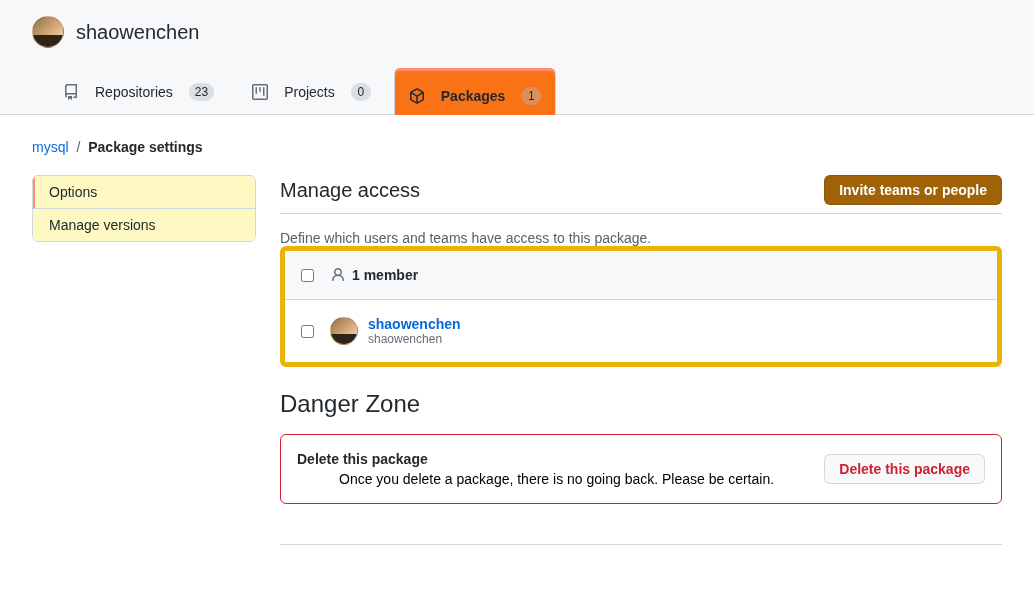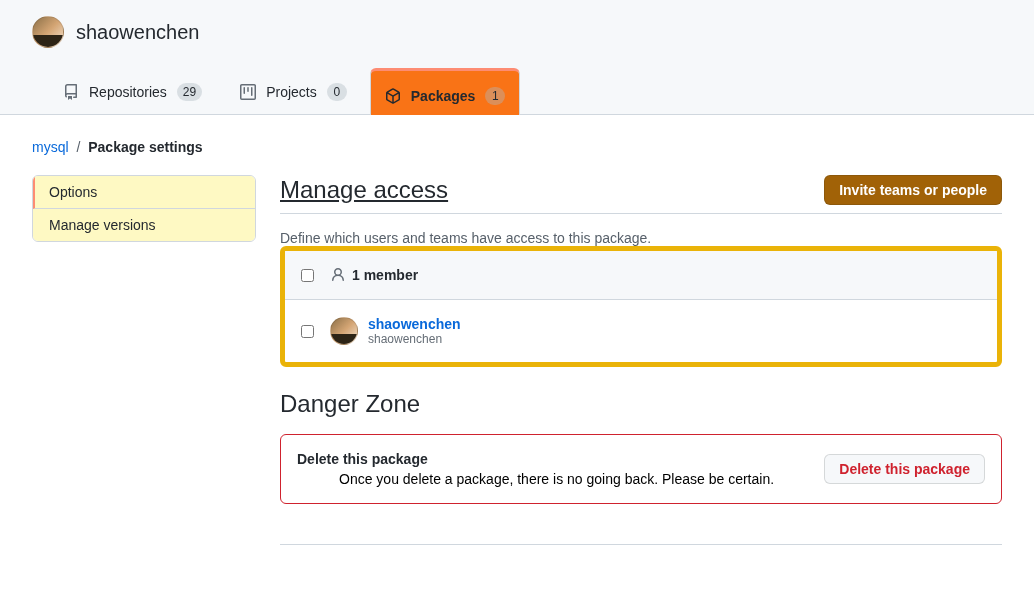--- a/index.html
+++ b/index.html
@@ -63,21 +63,21 @@
       font-weight: 400;
     }
     .tabs {
       display: flex;
       gap: 8px;
       margin-left: 16px;
     }
     .tab {
       display: flex;
       align-items: center;
-      gap: 10px;
+      gap: 16px;
       padding: 10px 14px;
       border: 1px solid transparent;
       border-bottom: none;
       cursor: pointer;
       font-size: 14px;
       color: #24292f;
       background: transparent;
       position: relative;
     }
     .tab.active {
@@ -144,23 +144,22 @@
     .content { flex: 1; min-width: 0; }
     .section-header {
       display: flex;
       justify-content: space-between;
       align-items: center;
       padding-bottom: 8px;
       border-bottom: 1px solid #d0d7de;
       margin-bottom: 16px;
     }
     .section-title {
-      font-size: 24px;
+      font-size: 20px;
       font-weight: 400;
-      text-decoration: underline;
     }
     .btn-primary {
       background: #a16207;
       color: #ffffff;
       border: 1px solid rgba(27,31,36,0.15);
       border-radius: 6px;
       padding: 6px 14px;
       font-size: 14px;
       font-weight: 600;
       cursor: pointer;
@@ -246,21 +245,21 @@
     <span class="profile-name">shaowenchen</span>
   </div>
   <div class="tabs">
     <div class="tab">
       <span class="icon">
         <svg width="16" height="16" viewBox="0 0 16 16" fill="currentColor">
             <path d="M2 2.5A2.5 2.5 0 0 1 4.5 0h8.75a.75.75 0 0 1 .75.75v12.5a.75.75 0 0 1-.75.75h-2.5a.75.75 0 0 1 0-1.5h1.75v-2h-8a1 1 0 0 0-.714 1.7.75.75 0 1 1-1.072 1.05A2.495 2.495 0 0 1 2 11.5Zm10.5-1h-8a1 1 0 0 0-1 1v6.708A2.486 2.486 0 0 1 4.5 9h8ZM5 12.25a.25.25 0 0 1 .25-.25h3.5a.25.25 0 0 1 .25.25v3.25a.25.25 0 0 1-.4.2l-1.45-1.087a.249.249 0 0 0-.3 0L5.4 15.7a.25.25 0 0 1-.4-.2Z"></path>
           </svg>
       </span>
       <span>Repositories</span>
-      <span class="counter">29</span>
+      <span class="counter">23</span>
     </div>
     <div class="tab">
       <span class="icon">
         <svg width="16" height="16" viewBox="0 0 16 16" fill="currentColor">
             <path d="M1.75 0h12.5C15.216 0 16 .784 16 1.75v12.5A1.75 1.75 0 0 1 14.25 16H1.75A1.75 1.75 0 0 1 0 14.25V1.75C0 .784.784 0 1.75 0ZM1.5 1.75v12.5c0 .138.112.25.25.25h12.5a.25.25 0 0 0 .25-.25V1.75a.25.25 0 0 0-.25-.25H1.75a.25.25 0 0 0-.25.25ZM11.75 3a.75.75 0 0 1 .75.75v7.5a.75.75 0 0 1-1.5 0v-7.5a.75.75 0 0 1 .75-.75Zm-8.25.75a.75.75 0 0 1 1.5 0v5.5a.75.75 0 0 1-1.5 0ZM8 3a.75.75 0 0 1 .75.75v3.5a.75.75 0 0 1-1.5 0v-3.5A.75.75 0 0 1 8 3Z"></path>
           </svg>
       </span>
       <span>Projects</span>
       <span class="counter">0</span>
     </div>

